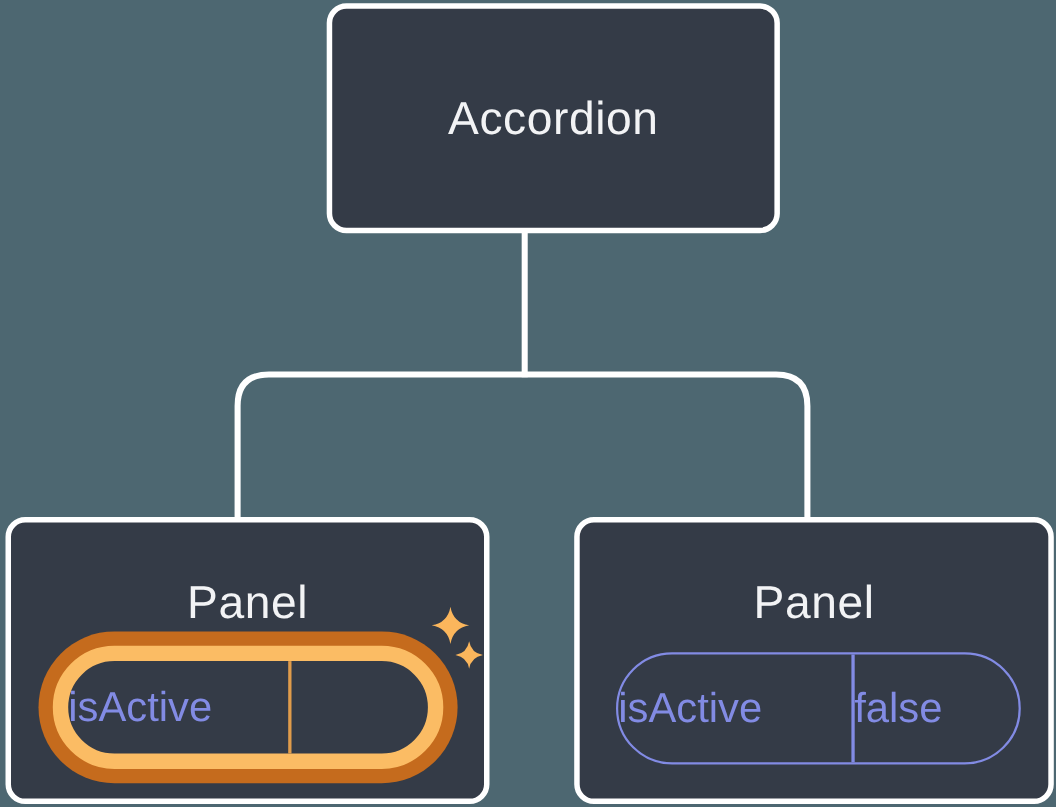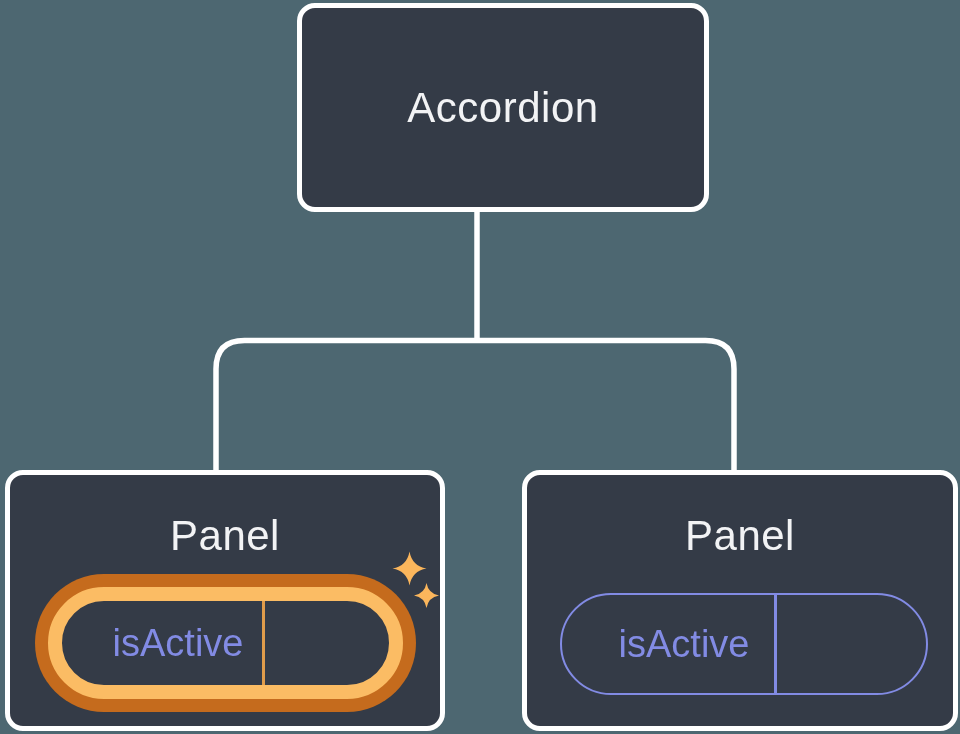--- a/index.html
+++ b/index.html
@@ -18,36 +18,36 @@
     border:5px solid var(--node-border,#FFFFFF);
     border-radius:18px;
   }
   .node-root{left:257px;top:3px;width:412px;height:209px;display:flex;align-items:center;justify-content:center;margin-left:40px;}
   .panel-left{left:5px;top:470px;width:440px;height:261px;}
   .panel-right{left:522px;top:470px;width:436px;height:261px;}
   .node-title{
     color:var(--title-text,#F2F3F5);
     font-size:42px;font-weight:500;letter-spacing:.5px;
   }
-  .panel-title{position:absolute;top:38px;left:0;width:100%;text-align:center;line-height:46px;}
+  .panel-title{position:absolute;top:50px;left:0;width:100%;text-align:center;line-height:46px;}
   .pill{
     position:absolute;display:flex;align-items:center;
     border-radius:999px;color:var(--purple,#828BE4);font-size:38px;
   }
   .pill-highlight{
     left:38px;top:112px;width:355px;height:112px;
     background:var(--node-fill,#343B47);
     border:14px solid var(--orange-inner,#FBBC64);
     box-shadow:0 0 0 13px var(--orange-outer,#C56B1D);
   }
   .pill-outline{
     left:33px;top:118px;width:368px;height:102px;
     border:2.5px solid var(--purple,#828BE4);
   }
-  .pill-cell{text-align:center;padding-left:32px;}
+  .pill-cell{}
   .cell-key-hl{width:200px;}
   .cell-key{width:212px;}
   .cell-value{flex:1;}
   .value-bold{font-weight:700;}
   .pill-divider{width:2.5px;align-self:stretch;}
   .pill-highlight .pill-divider{background:var(--orange-divider,#E09C4B);}
   .pill-outline .pill-divider{background:var(--purple,#828BE4);}
   .sparkles{position:absolute;left:380px;top:74px;width:52px;height:62px;overflow:visible;}
 </style>
 </head>
@@ -81,16 +81,17 @@
       </g>
     </svg>
   </div>
 
   <div class="node panel-right">
     <div class="node-title panel-title">Panel</div>
 
     <div class="pill pill-outline">
       <span class="pill-cell cell-key">isActive</span>
       <span class="pill-divider"></span>
+      <span class="pill-cell cell-value">false</span>
     </div>
   </div>
 
 </div>
 
 </body></html>

